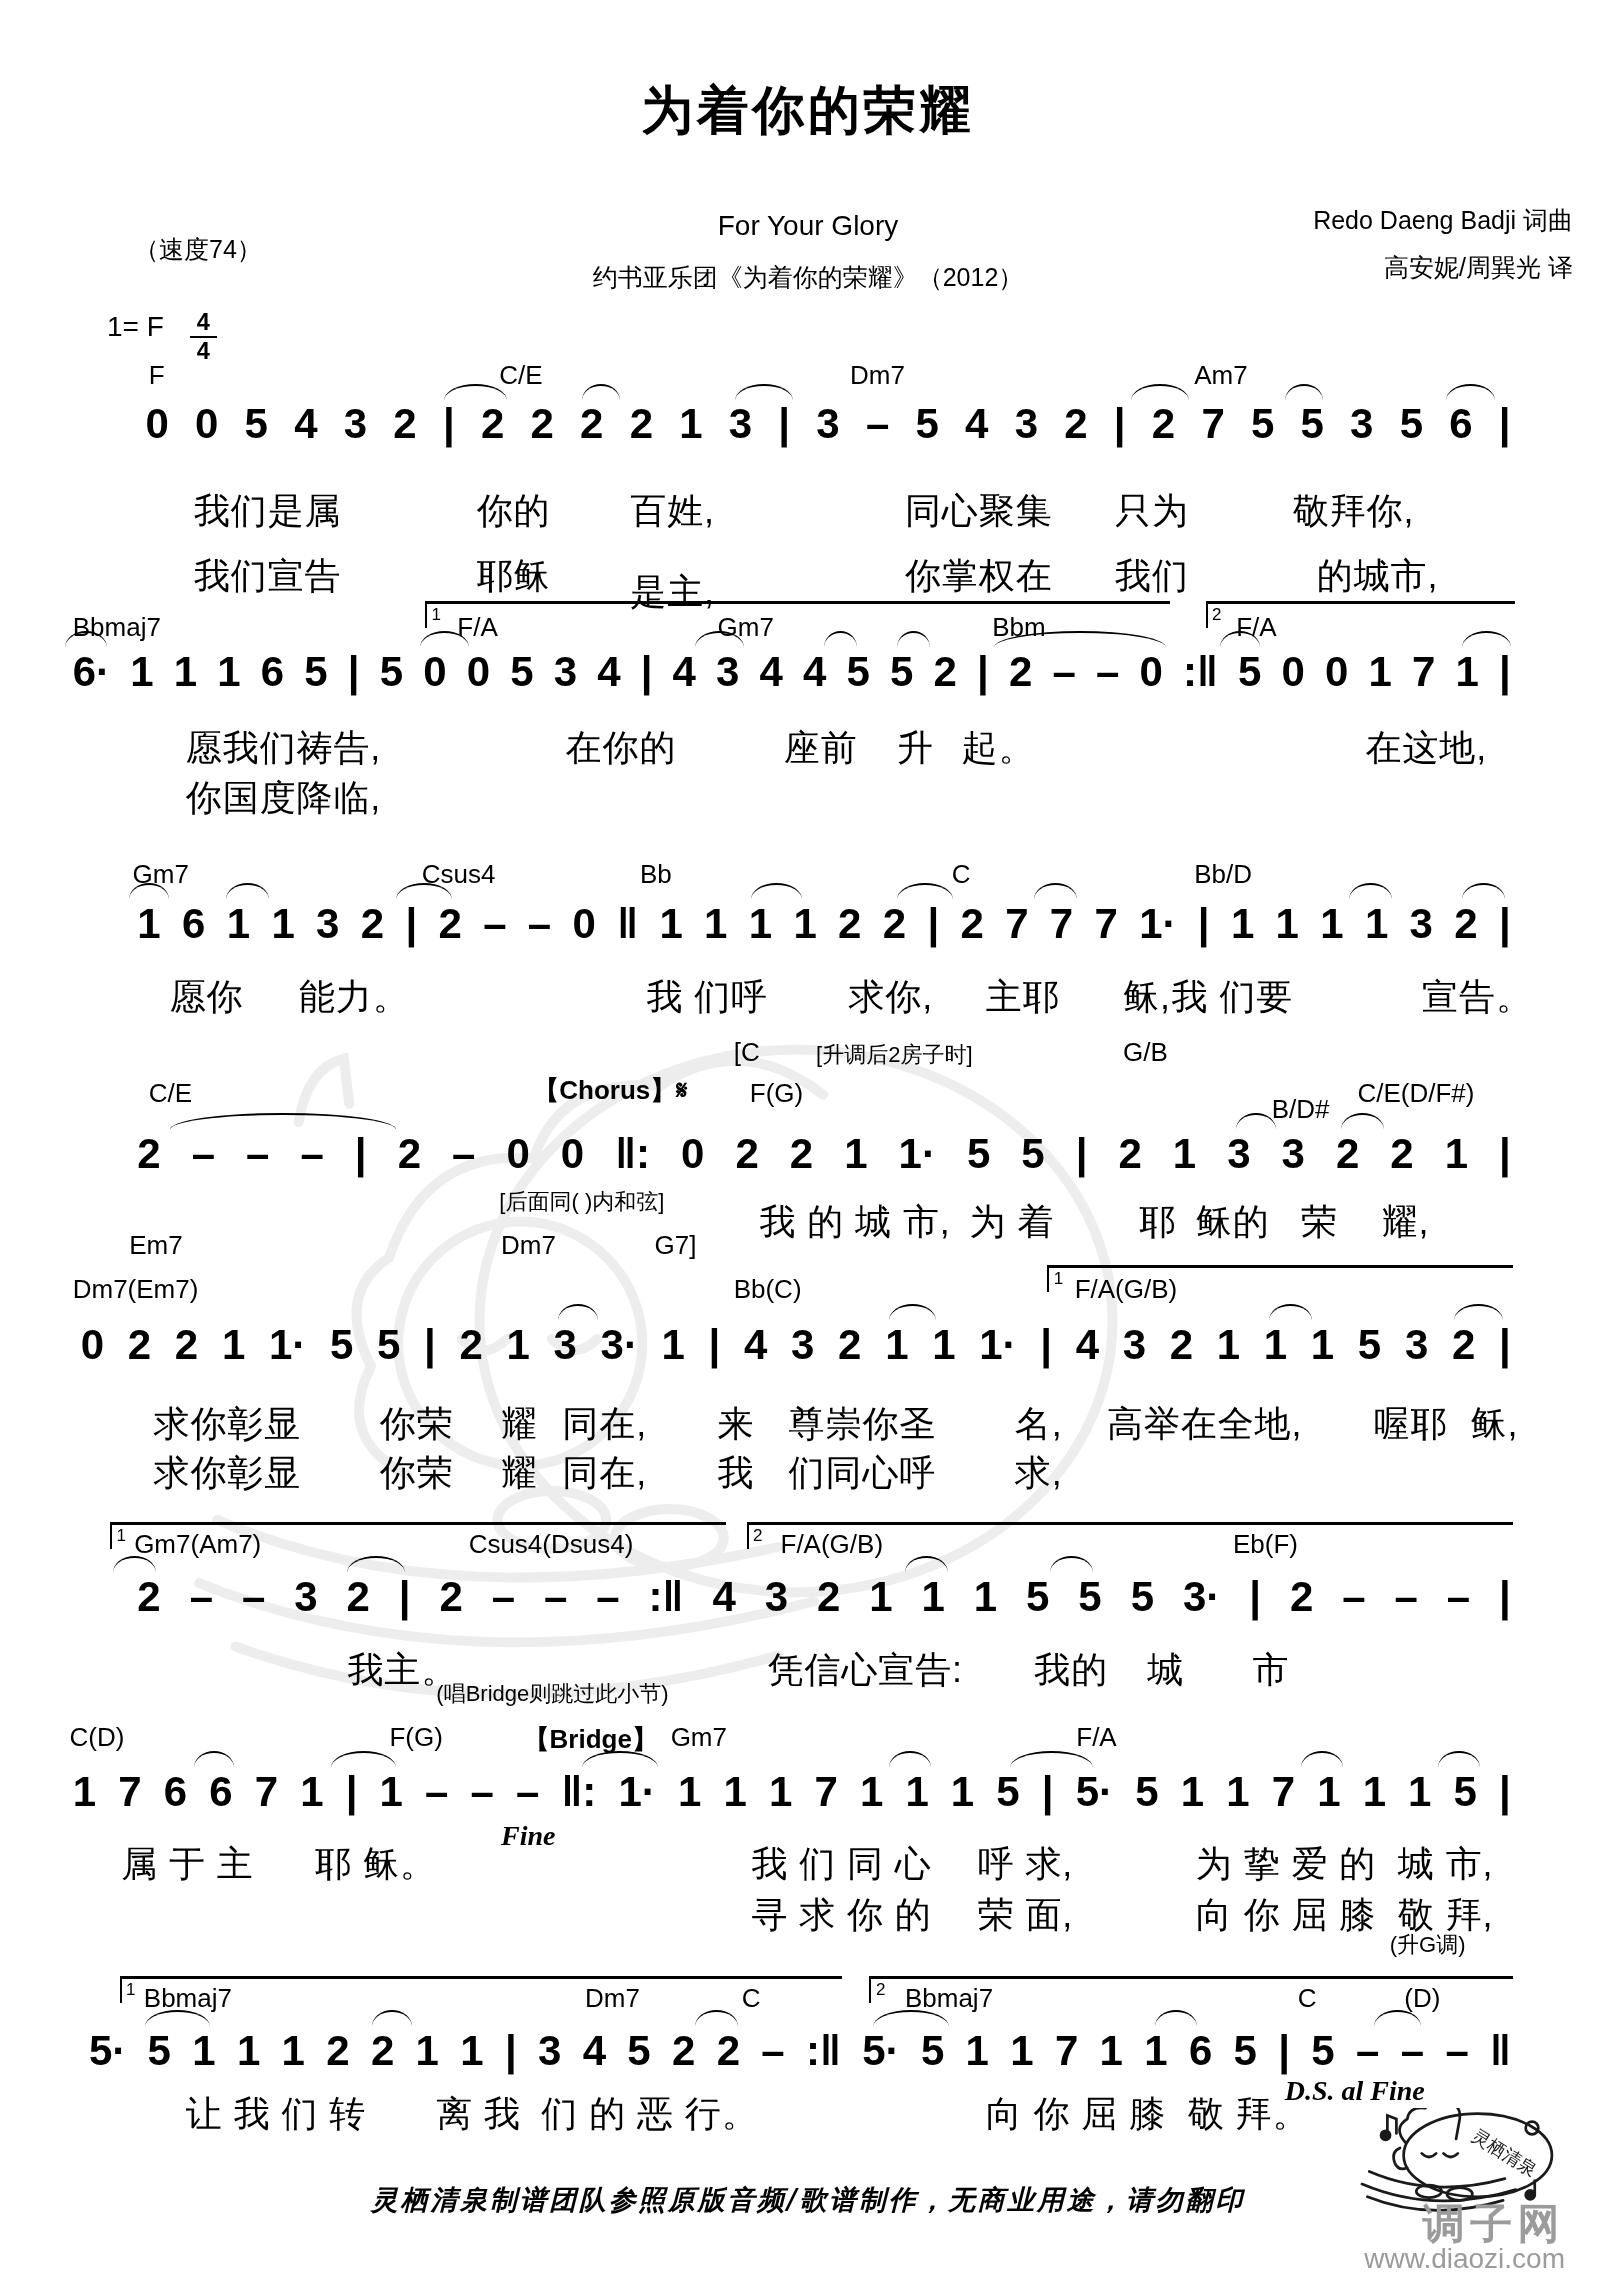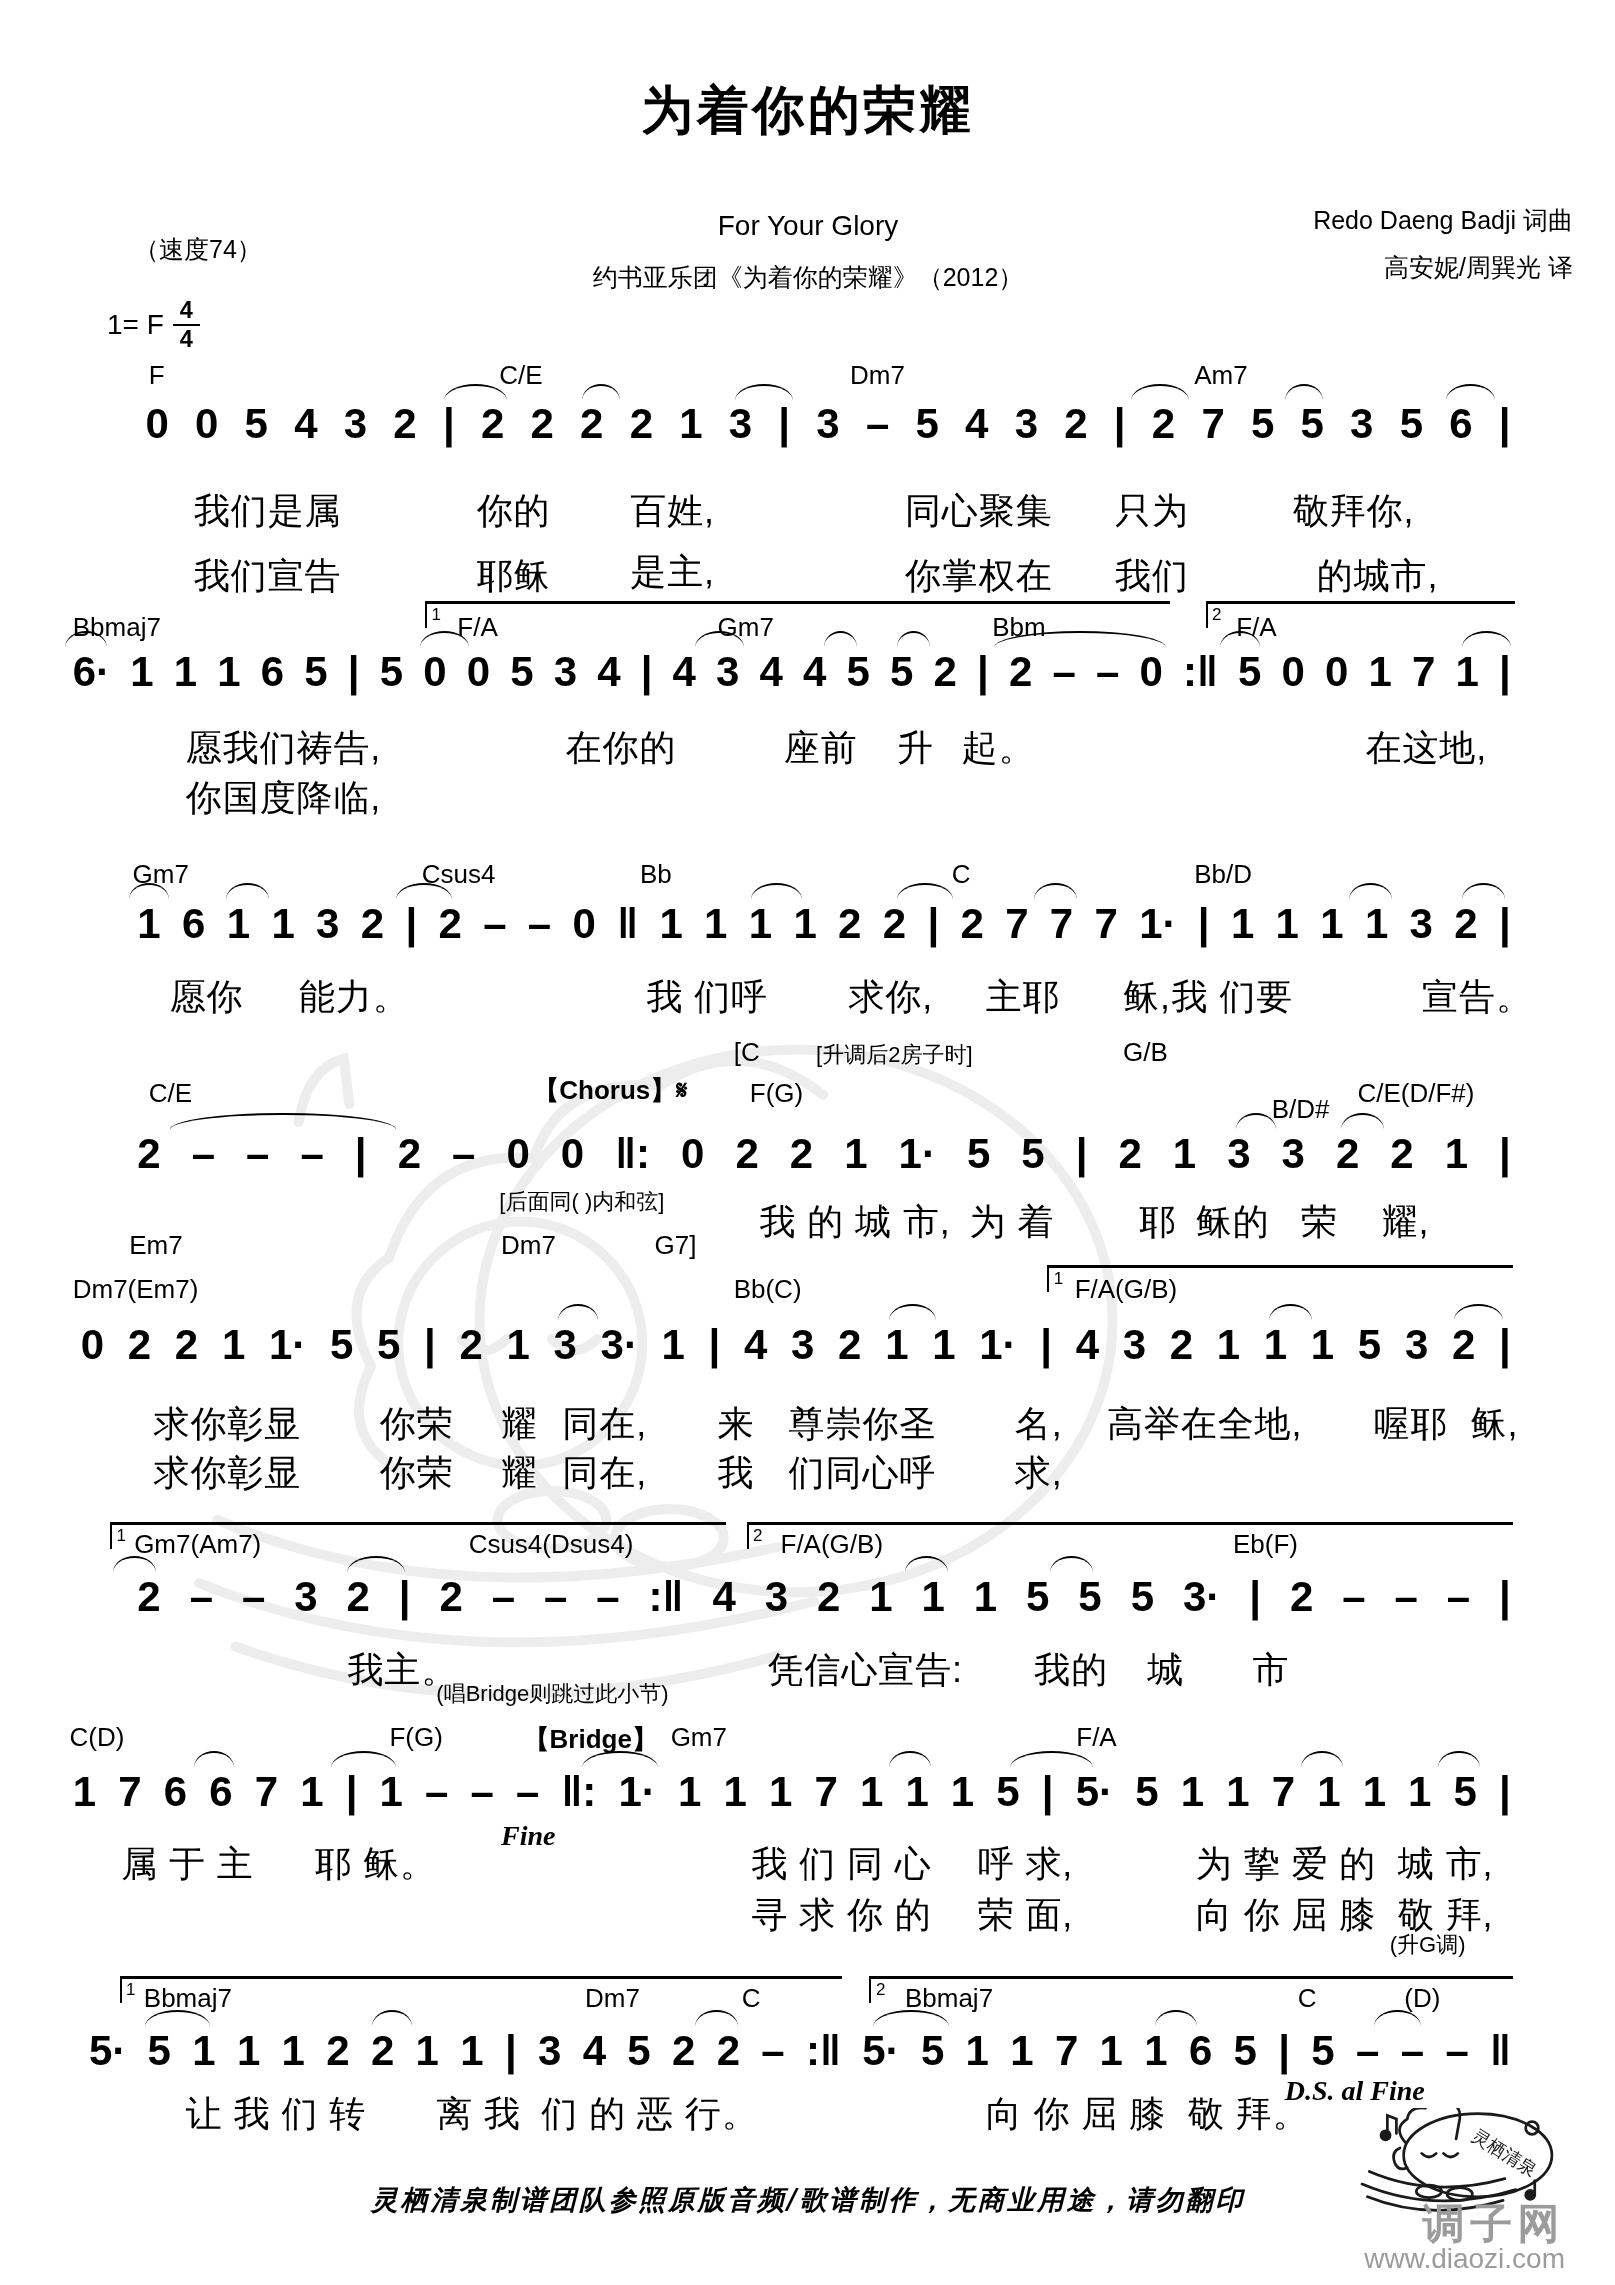--- a/index.html
+++ b/index.html
@@ -5,21 +5,21 @@
   html,body{margin:0;padding:0;background:#fff;}
   .page{position:relative;width:1616px;height:2285px;background:#ffffff;overflow:hidden;
         font-family:"Liberation Sans",sans-serif;color:#000;}
   .abs{position:absolute;}
   .center{left:0;right:0;text-align:center;}
   .title{font-size:52px;font-weight:bold;letter-spacing:3.6px;}
   .sub-en{font-size:28px;}
   .source{font-size:25px;}
   .credit{font-size:25px;right:43px;text-align:right;}
   .tempo{font-size:25px;}
-  .keysig{font-size:28px;display:flex;align-items:center;gap:9px;}
+  .keysig{font-size:28px;display:flex;gap:26px;margin-top:12px;}
   .ts{display:inline-flex;flex-direction:column;align-items:center;line-height:1;}
   .ts b{font-size:23.5px;font-weight:bold;}
   .ts i{display:block;width:27px;border-top:2.7px solid #000;margin:1.8px 0;}
   
   .chord{position:absolute;font-size:26px;white-space:nowrap;}
   .bchord{font-weight:bold;font-size:26px;}
   .chordann{position:absolute;font-size:26px;white-space:nowrap;}
   .small{position:absolute;font-size:22px;white-space:nowrap;}
   .fine{position:absolute;font-size:28px;font-weight:bold;font-style:italic;
         font-family:"Liberation Serif",serif;white-space:nowrap;}
@@ -119,21 +119,21 @@
           <span>|</span>
         </div>
         <div class="lyric" style="left: 12%; top: 487px;">我们是属</div>
         <div class="lyric" style="left: 29.5%; top: 487px;">你的</div>
         <div class="lyric" style="left: 39%; top: 487px;">百姓,</div>
         <div class="lyric" style="left: 56%; top: 487px;">同心聚集</div>
         <div class="lyric" style="left: 69%; top: 487px;">只为</div>
         <div class="lyric" style="left: 80%; top: 487px;">敬拜你,</div>
         <div class="lyric" style="left: 12%; top: 552px;">我们宣告</div>
         <div class="lyric" style="left: 29.5%; top: 552px;">耶稣</div>
-        <div class="lyric" style="left: 39%; top: 548px;">是主,</div>
+        <div class="lyric" style="left: 39%; top: 568px;">是主,</div>
         <div class="lyric" style="left: 56%; top: 552px;">你掌权在</div>
         <div class="lyric" style="left: 69%; top: 552px;">我们</div>
         <div class="lyric" style="left: 80%; top: 552px; margin-left: 24px;">的城市,</div>
         <div class="volta" style="left: 26.3%; width: 46%; top: 601px;">
           <span>1</span>
         </div>
         <div class="volta" style="left: 74.6%; width: 19%; top: 601px;">
           <span>2</span>
         </div>
         <div class="chord" style="left: 4.5%; top: 612px;">Bbmaj7</div>

